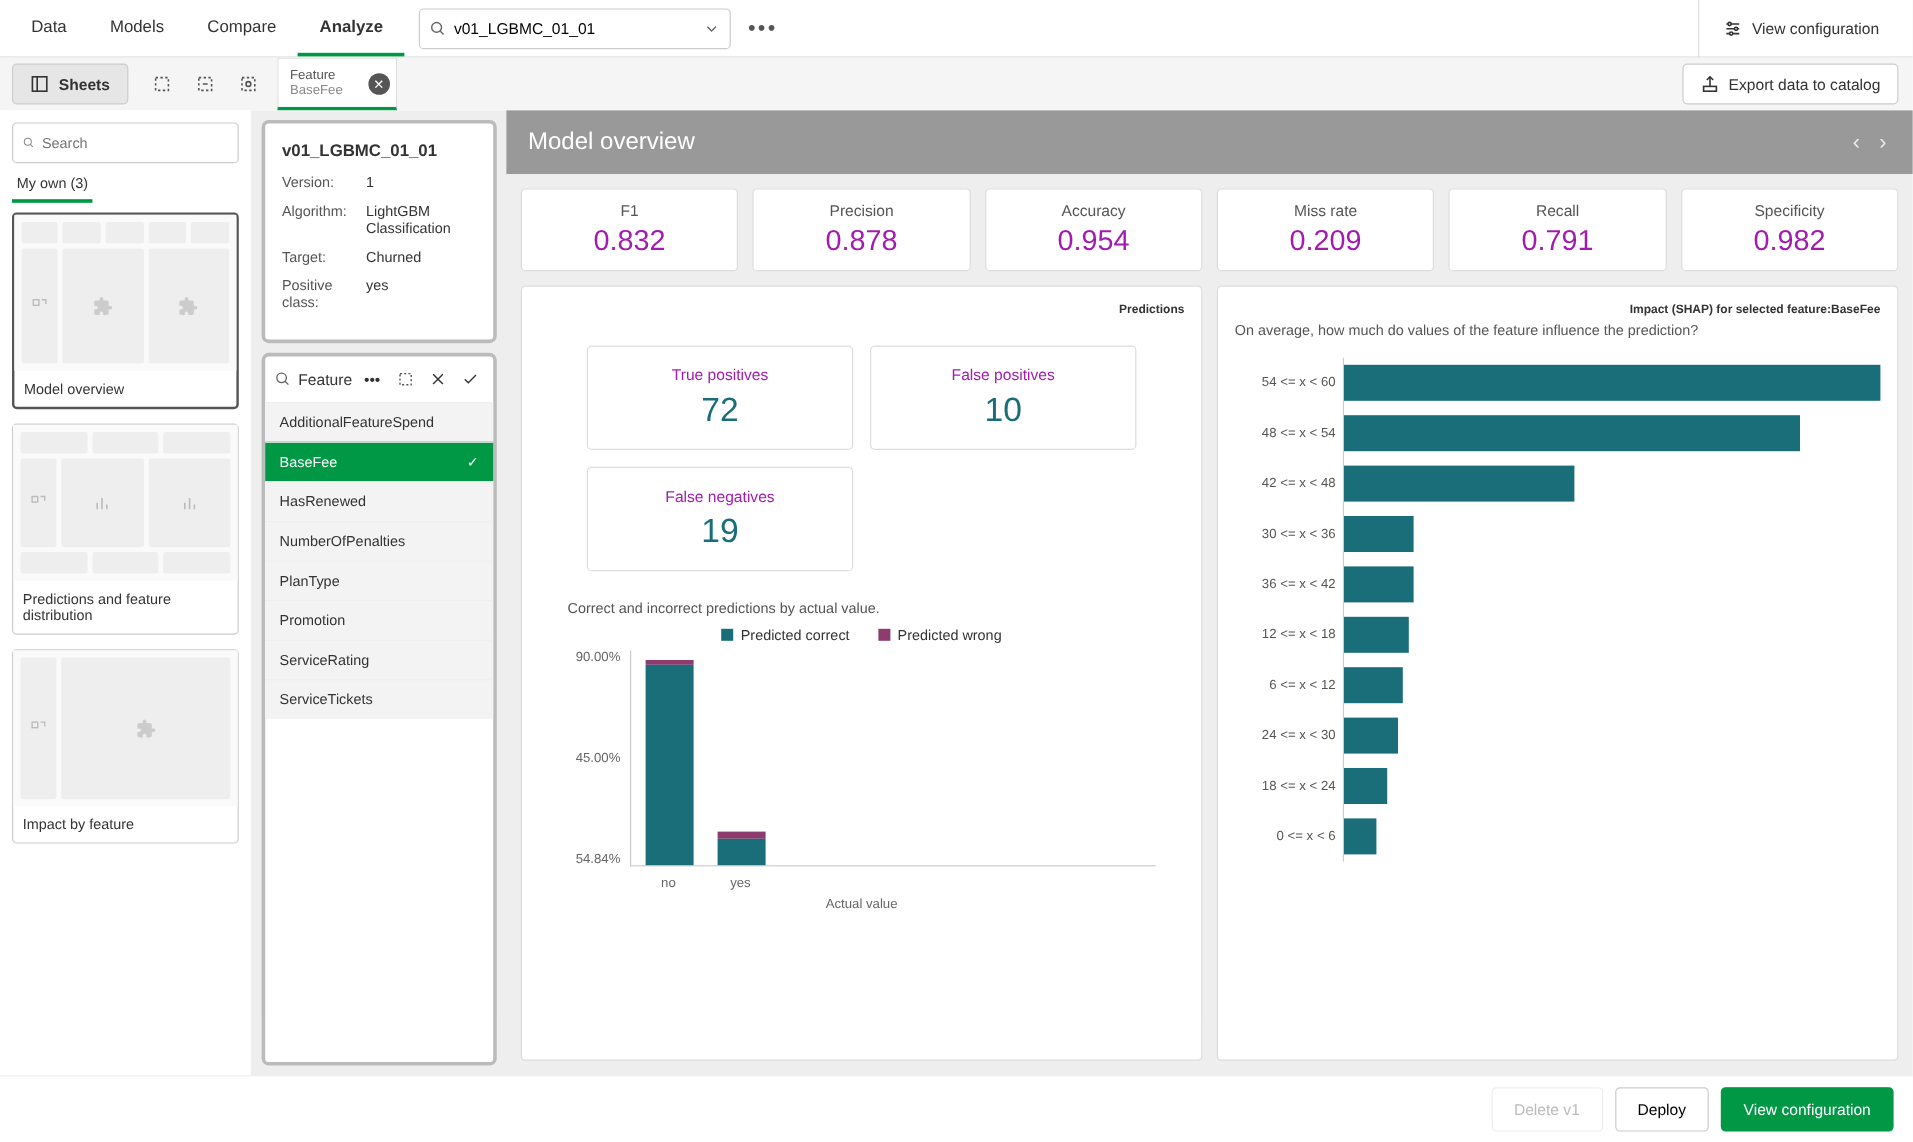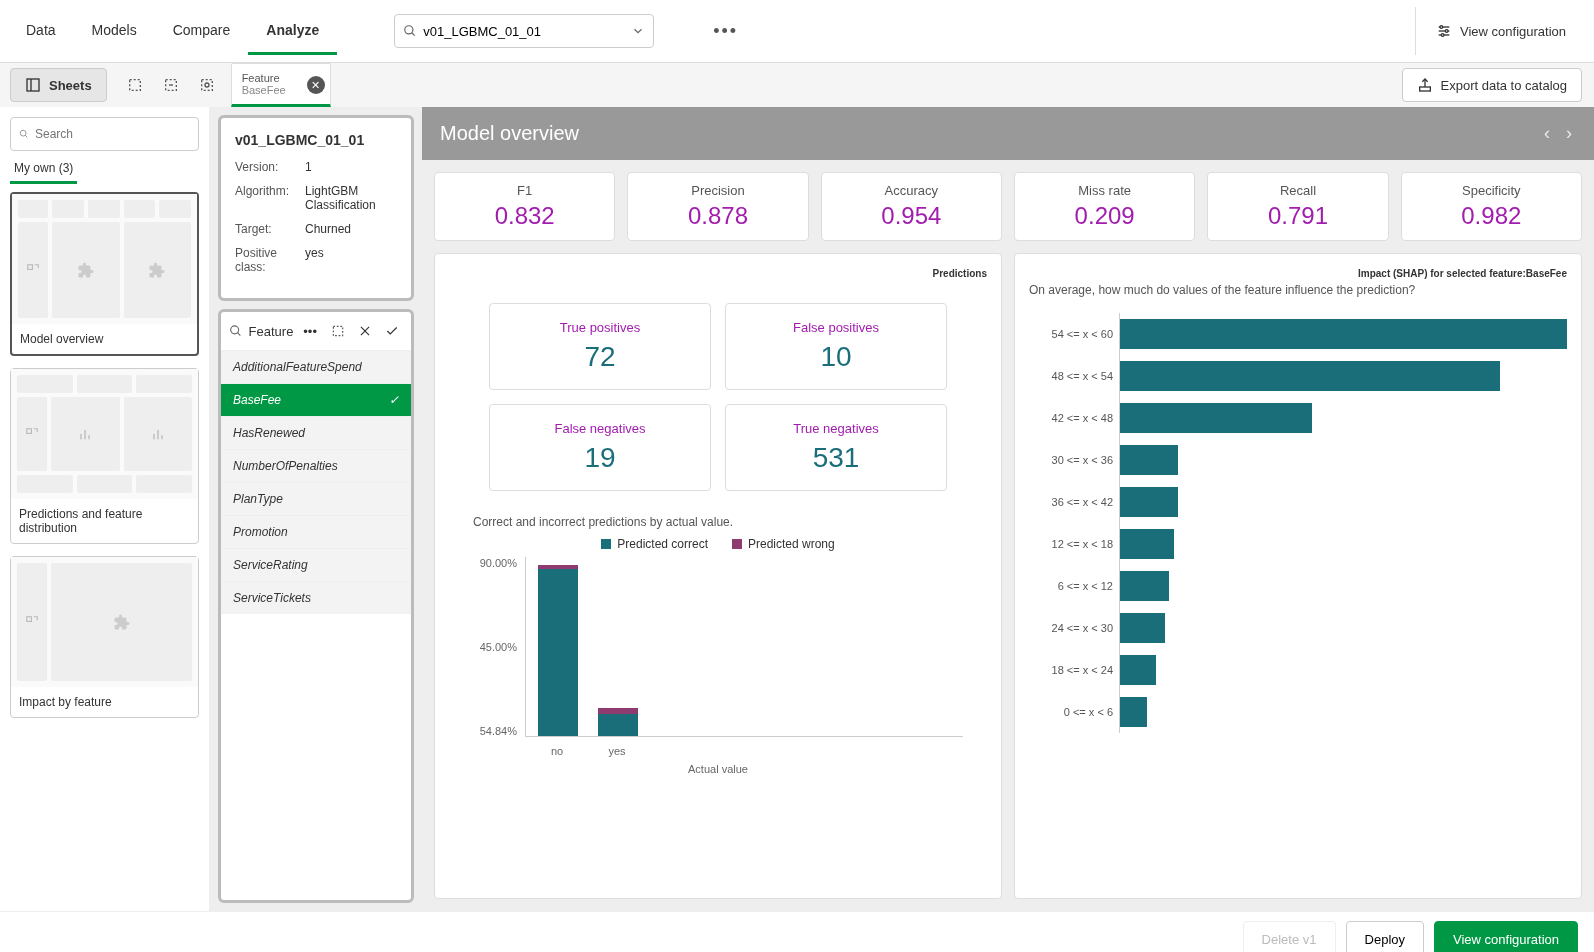--- a/index.html
+++ b/index.html
@@ -1,19 +1,19 @@
 <!DOCTYPE html>
 <html><head>
 <meta charset="utf-8">
 <style>
 * { box-sizing: border-box; margin: 0; padding: 0; }
 body { font-family: -apple-system, BlinkMacSystemFont, "Segoe UI", Arial, sans-serif; font-size: 13px; color: #333; background: #fff; width: 1594px; height: 952px; overflow: hidden; }
 
 
-.topbar { display: flex; align-items: center; height: 63px; border-bottom: 1px solid #ddd; padding: 0 8px; gap: 45px; }
+.topbar { display: flex; align-items: center; height: 48px; border-bottom: 1px solid #ddd; padding: 0 8px; }
 .tabs { display: flex; }
 .tab { padding: 14px 18px; cursor: pointer; font-size: 14px; }
 .tab.active { border-bottom: 3px solid #009845; font-weight: 600; }
 .searchbox { display: flex; align-items: center; border: 1px solid #ccc; border-radius: 4px; height: 34px; width: 260px; margin-left: 12px; padding: 0 8px; }
 .searchbox svg { width: 14px; height: 14px; stroke: #666; }
 .searchbox input { border: none; flex: 1; margin-left: 6px; font-size: 13px; outline: none; }
 .chevdown { margin-left: 4px; }
 .dots { padding: 0 14px; font-size: 18px; letter-spacing: 2px; color: #555; cursor: pointer; }
 .spacer { flex: 1; }
 .viewconfig-top { display: flex; align-items: center; gap: 8px; padding: 0 20px; height: 48px; border-left: 1px solid #ddd; cursor: pointer; }
@@ -48,21 +48,21 @@
 .modelcard { background: #fff; border: 3px solid #bbb; border-radius: 6px; padding: 14px; }
 .modelcard h4 { font-size: 14px; margin-bottom: 12px; }
 .modelrow { display: flex; margin-bottom: 10px; font-size: 12px; }
 .modelrow .k { width: 70px; color: #555; }
 .modelrow .v { flex: 1; }
 
 .featurelist { background: #fff; border: 3px solid #bbb; border-radius: 6px; flex: 1; display: flex; flex-direction: column; }
 .fl-head { display: flex; align-items: center; padding: 8px; gap: 6px; }
 .fl-head .txt { flex: 1; font-size: 13px; }
 .fl-icon { width: 22px; height: 22px; display: flex; align-items: center; justify-content: center; cursor: pointer; }
-.fl-item { padding: 9px 12px; font-size: 12px; border-top: 1px solid #eee; cursor: pointer; background: #f3f3f3; font-style: italic; }
+.fl-item { padding: 9px 12px; font-size: 12px; border-top: 1px solid #eee; cursor: pointer; background: #f3f3f3; }
 .fl-item.selected { background: #009845; color: #fff; display: flex; justify-content: space-between; align-items: center; }
 
 .rightarea { flex: 1; display: flex; flex-direction: column; }
 .header-strip { background: #999; color: #fff; padding: 12px 18px; display: flex; align-items: center; }
 .header-strip h2 { font-size: 20px; font-weight: 500; flex: 1; }
 .header-strip .nav { display: flex; gap: 8px; }
 .header-strip .nav span { cursor: pointer; padding: 4px; opacity: 0.8; font-size: 18px; }
 
 .metrics { display: flex; gap: 12px; padding: 12px; }
 .metric { flex: 1; background: #fff; border: 1px solid #ddd; border-radius: 4px; text-align: center; padding: 10px 8px; }
@@ -391,24 +391,20 @@
                 <div class="val">72</div>
               </div>
               <div class="confbox">
                 <div class="lbl">False positives</div>
                 <div class="val">10</div>
               </div>
               <div class="confbox">
                 <div class="lbl">False negatives</div>
                 <div class="val">19</div>
               </div>
-              <div class="confbox">
-                <div class="lbl">True negatives</div>
-                <div class="val">531</div>
-              </div>
             </div>
           <div class="chart-title">Correct and incorrect predictions by actual value.</div>
           <div class="legend">
             <div class="legend-item">
                 <div class="legend-sw" style="background:#1a6e7a"></div>
                 <span>Predicted correct</span>
               </div>
             <div class="legend-item">
                 <div class="legend-sw" style="background:#8e3b6f"></div>
                 <span>Predicted wrong</span>

